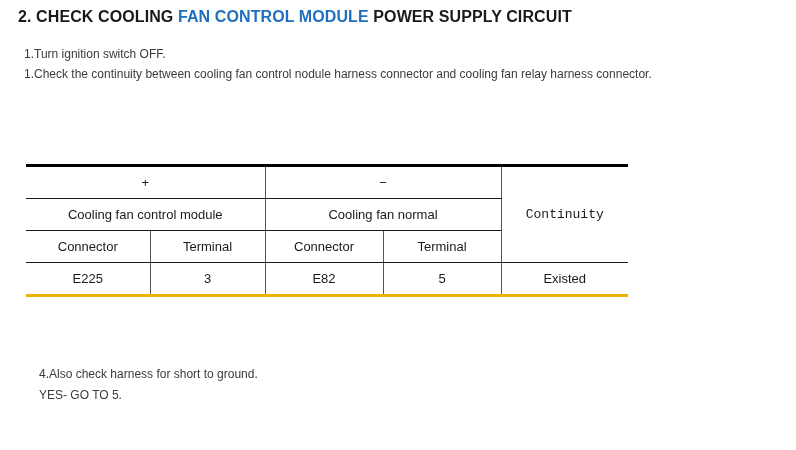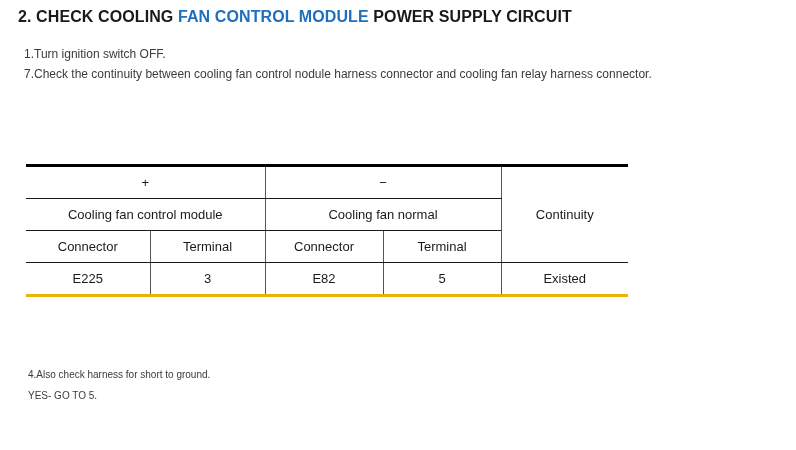--- a/index.html
+++ b/index.html
@@ -80,46 +80,47 @@
     border-top: 3px solid #000;
   }
   table.continuity-table tr.row-last td {
     border-bottom: 3px solid #eab308;
   }
   table.continuity-table td.sign {
     font-size: 13px;
   }
   table.continuity-table td.continuity-head {
     border-bottom: 1.2px solid #1a1a1a;
+    font-family: Liberation Mono, monospace;
   }
   .cell-txt { display: block; line-height: 31px; }
 
   
   .steps-bottom {
     position: absolute;
-    left: 28px;
+    left: 39px;
     top: 364px;
-    font-size: 10px;
+    font-size: 12px;
     color: #3b3b3b;
     line-height: 21px;
   }
   .steps-bottom .step-line {
     white-space: nowrap;
   }
 </style>
 </head>
 <body>
 
 <div class="page-title">
   <span>2. CHECK COOLING </span><span class="hl">FAN CONTROL MODULE</span><span> POWER SUPPLY CIRCUIT</span>
 </div>
 
 <div class="steps-top">
   <div class="step-line">1.Turn ignition switch OFF.</div>
-  <div class="step-line">7.Check the continuity between cooling fan control nodule harness connector and cooling fan relay harness connector.</div>
+  <div class="step-line">1.Check the continuity between cooling fan control nodule harness connector and cooling fan relay harness connector.</div>
 </div>
 
 <div class="continuity-table-wrap">
   <table class="continuity-table">
     <colgroup>
       <col style="width:124px">
       <col style="width:115px">
       <col style="width:118px">
       <col style="width:118px">
       <col style="width:127px">

